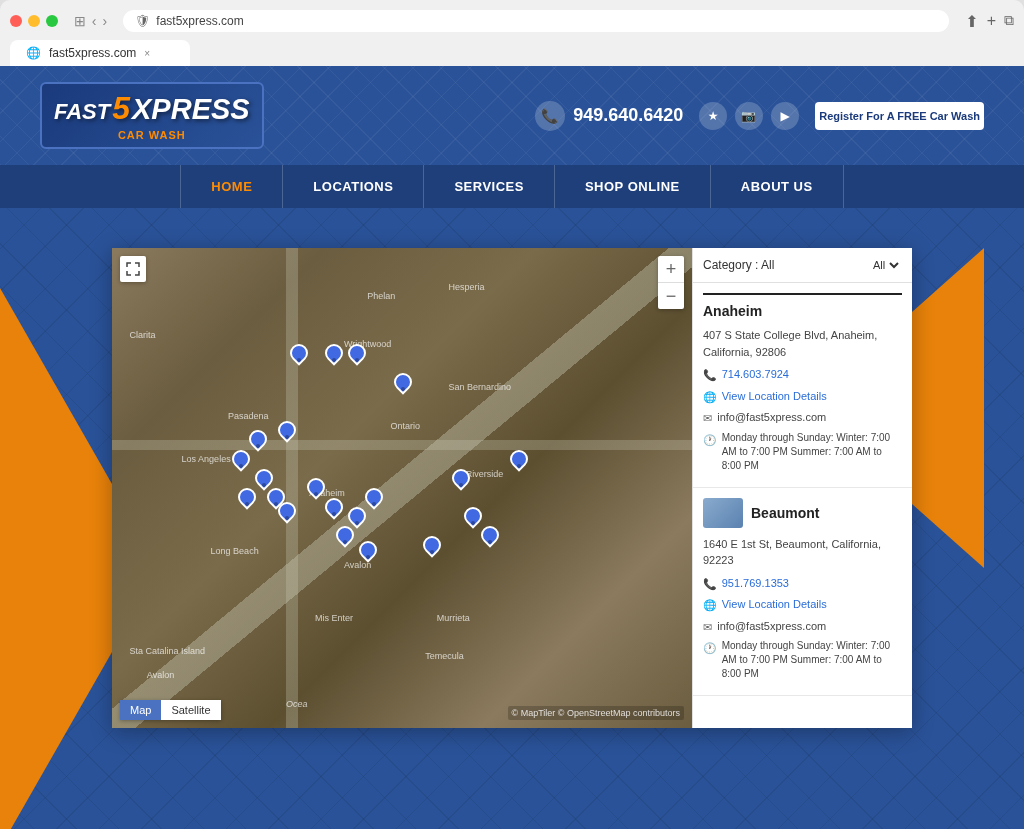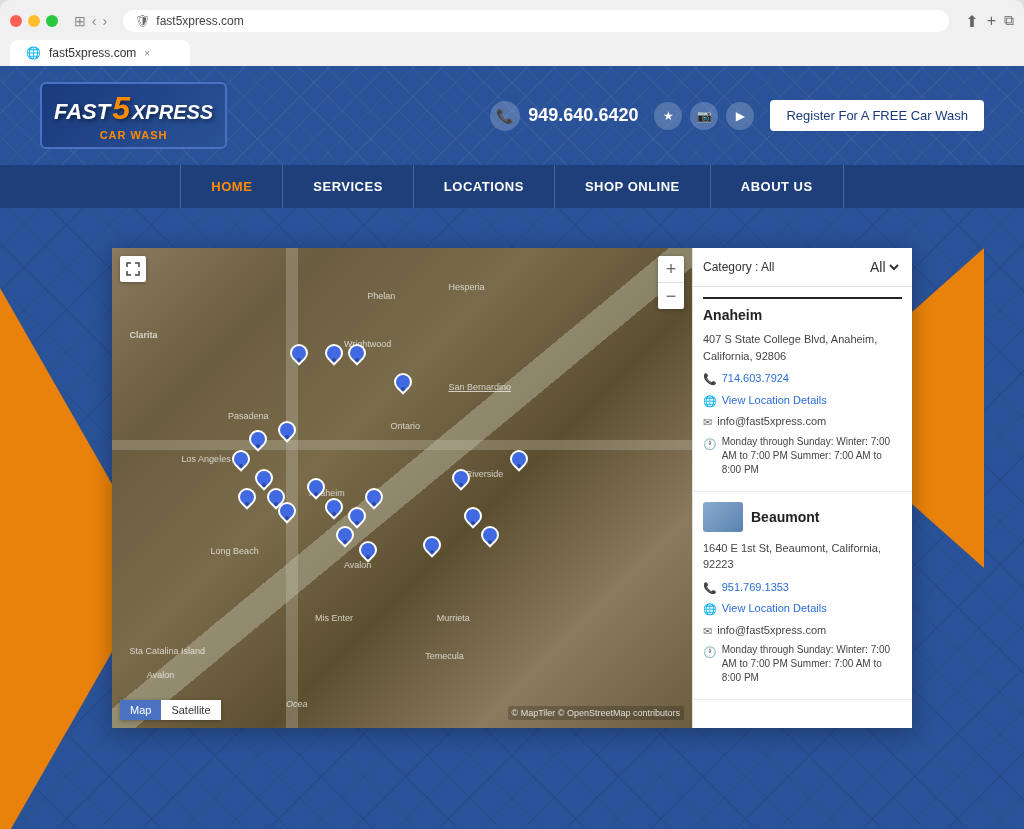--- a/index.html
+++ b/index.html
@@ -125,21 +125,21 @@
     }
     .logo-5 {
       color: #ff8c00;
       font-size: 32px;
       font-weight: 900;
       font-style: italic;
       text-shadow: 2px 2px 4px rgba(0,0,0,0.5);
     }
     .logo-xpress {
       color: white;
-      font-size: 20px;
+      font-size: 29px;
       font-weight: 900;
       font-style: italic;
       text-shadow: 2px 2px 4px rgba(0,0,0,0.5);
     }
     .logo-carwash {
       color: #ff8c00;
       font-size: 11px;
       font-weight: 700;
       text-align: center;
       letter-spacing: 1px;
@@ -183,23 +183,23 @@
       justify-content: center;
       color: white;
       font-size: 12px;
       cursor: pointer;
     }
     .register-btn {
       background: white;
       color: #1a3a7c;
       border: none;
       border-radius: 4px;
-      padding: 8px 16px;
-      font-size: 13px;
-      font-weight: normal;
+      padding: 8px 4px;
+      font-size: 11px;
+      font-weight: bold;
       cursor: pointer;
     }
 
     
     .site-nav {
       background: #1e3f7a;
       display: flex;
       align-items: center;
       justify-content: center;
       gap: 0;
@@ -433,21 +433,21 @@
     .category-row {
       display: flex;
       align-items: center;
       justify-content: space-between;
       font-size: 12px;
       color: #333;
     }
     .category-select {
       border: none;
       outline: none;
-      font-size: 14px;
+      font-size: 11px;
       color: #333;
       background: none;
       cursor: pointer;
     }
 
     
     .location-card {
       padding: 10px 10px 10px 10px;
       border-bottom: 1px solid #e8e8e8;
     }
@@ -556,41 +556,41 @@
         <div class="social-icon">★</div>
         <div class="social-icon">📷</div>
         <div class="social-icon">▶</div>
       </div>
       <button class="register-btn">Register For A FREE Car Wash</button>
     </div>
   </div>
 
   <nav class="site-nav">
     <a class="nav-item active">HOME</a>
+    <a class="nav-item">LOCATIONS</a>
     <a class="nav-item">SERVICES</a>
-    <a class="nav-item">LOCATIONS</a>
     <a class="nav-item">SHOP ONLINE</a>
     <a class="nav-item">ABOUT US</a>
   </nav>
 
   <div class="main-content">
     <div class="orange-triangle-left"></div>
     <div class="orange-triangle-right"></div>
 
     <div class="locations-container">
 
       <div class="map-area">
         <div class="map-image">
 
-          <span class="map-overlay-text" style="left:3%;top:17%;font-weight:bold;">Clarita</span>
+          <span class="map-overlay-text" style="left:3%;top:17%;">Clarita</span>
           <span class="map-overlay-text" style="left:44%;top:9%;">Phelan</span>
           <span class="map-overlay-text" style="left:58%;top:7%;">Hesperia</span>
           <span class="map-overlay-text" style="left:40%;top:19%;">Wrightwood</span>
           <span class="map-overlay-text" style="left:20%;top:34%;">Pasadena</span>
-          <span class="map-overlay-text" style="left:58%;top:28%;text-decoration:underline;">San Bernardino</span>
+          <span class="map-overlay-text" style="left:58%;top:28%;">San Bernardino</span>
           <span class="map-overlay-text" style="left:12%;top:43%;">Los Angeles</span>
           <span class="map-overlay-text" style="left:48%;top:36%;">Ontario</span>
           <span class="map-overlay-text" style="left:61%;top:46%;">Riverside</span>
           <span class="map-overlay-text" style="left:17%;top:62%;">Long Beach</span>
           <span class="map-overlay-text" style="left:34%;top:50%;">Anaheim</span>
           <span class="map-overlay-text" style="left:40%;top:65%;">Avalon</span>
           <span class="map-overlay-text" style="left:35%;top:76%;">Mis Enter</span>
           <span class="map-overlay-text" style="left:56%;top:76%;">Murrieta</span>
           <span class="map-overlay-text" style="left:54%;top:84%;">Temecula</span>
           <span class="map-overlay-text" style="left:3%;top:83%;">Sta Catalina Island</span>

